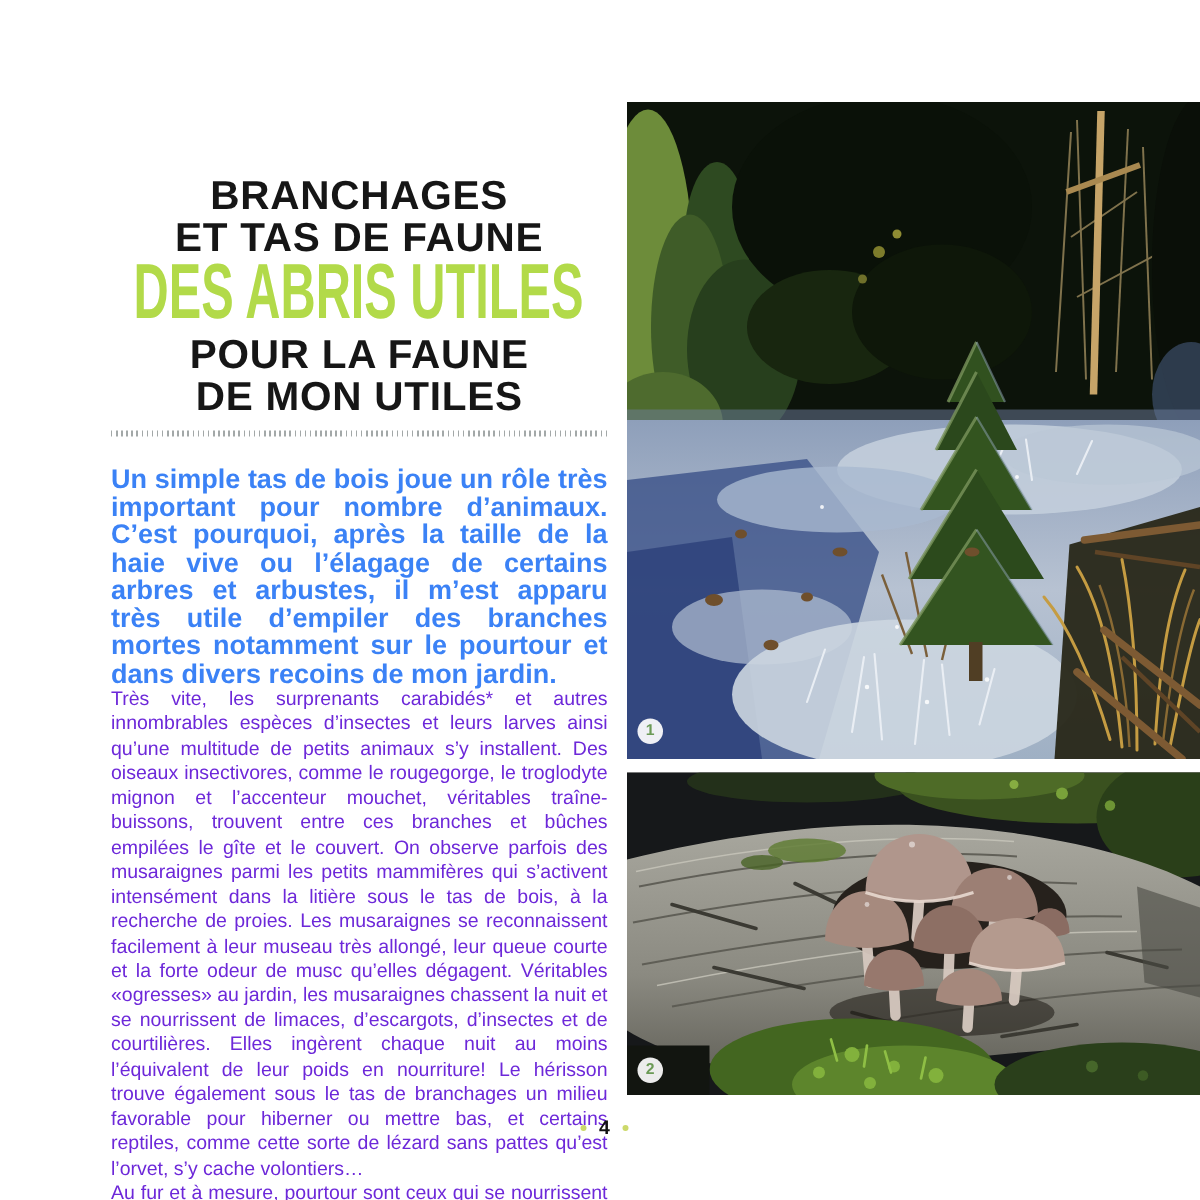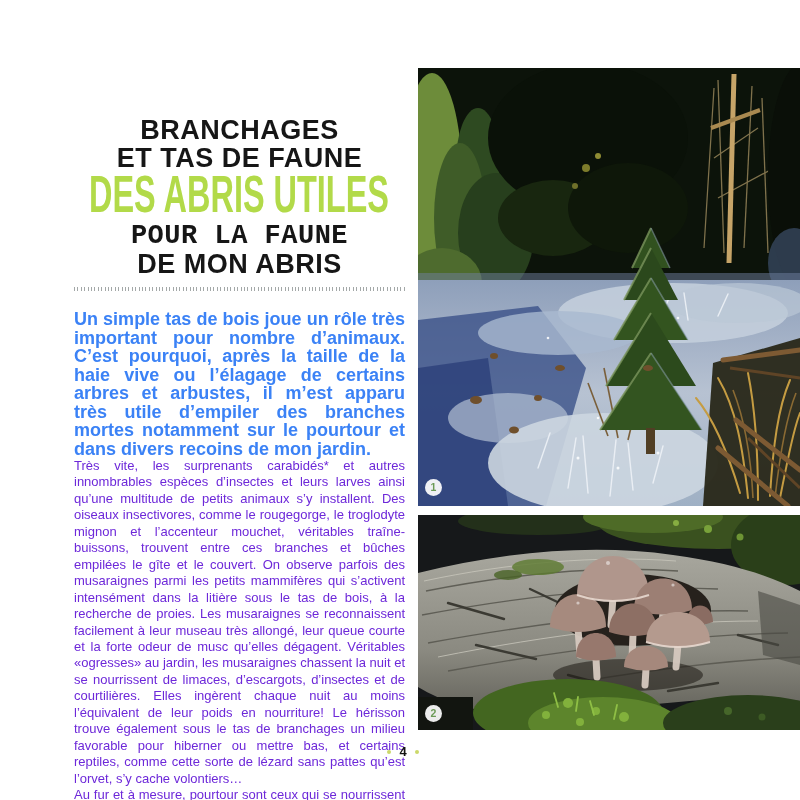--- a/index.html
+++ b/index.html
@@ -8,21 +8,21 @@
     font-family:"Liberation Sans",sans-serif;overflow:hidden;
   }
   .left-col{position:absolute;left:74px;top:74px;width:331px;margin-top:42px;}
   .title-block{text-align:center;color:#161616;}
   .t-black{
     font-size:27px;font-weight:bold;line-height:28px;letter-spacing:.5px;
     color:#161616;white-space:nowrap;
   }
   .t-green-wrap{height:44px;margin:1px 0 3px 0;text-align:center;}
   .t-green-wrap svg{display:block;margin:0 auto;}
-  .gap-above{margin-top:5px;font-family:Liberation Mono, monospace;}
+  .gap-above{margin-top:5px;}
   .dotted-rule{
     height:4px;margin-top:9px;
     background:repeating-linear-gradient(90deg,#a3a8a8 0 1px,transparent 1px 3.4px);
   }
   .intro{
     margin:19px 0 0 0;font-size:18px;line-height:18.5px;font-weight:bold;
     color:#3b82f6;text-align:justify;
   }
   .body-para{
     margin:0;font-size:13px;line-height:16.45px;color:#6d28d9;
@@ -53,21 +53,21 @@
 <div class="left-col">
   <header class="title-block">
     <div class="t-black">BRANCHAGES</div>
     <div class="t-black">ET TAS DE FAUNE</div>
     <div class="t-green-wrap">
       <svg width="331" height="44">
         <text x="165" y="39" text-anchor="middle" textLength="300" lengthAdjust="spacingAndGlyphs" font-family="Liberation Sans, sans-serif" font-weight="bold" font-size="52" fill="#b2da49">DES ABRIS UTILES</text>
       </svg>
     </div>
     <div class="t-black gap-above">POUR LA FAUNE</div>
-    <div class="t-black">DE MON ABRIS</div>
+    <div class="t-black">DE MON UTILES</div>
   </header>
 
   <div class="dotted-rule"></div>
 
   <p class="intro">Un simple tas de bois joue un rôle très important pour nombre d’animaux. C’est pourquoi, après la taille de la haie vive ou l’élagage de certains arbres et arbustes, il m’est apparu très utile d’empiler des branches mortes notamment sur le pourtour et dans divers recoins de mon jardin.</p>
 
   <p class="body-para">Très vite, les surprenants carabidés* et autres innombrables espèces d’insectes et leurs larves ainsi qu’une multitude de petits animaux s’y installent. Des oiseaux insectivores, comme le rougegorge, le troglodyte mignon et l’accenteur mouchet, véritables traîne-buissons, trouvent entre ces branches et bûches empilées le gîte et le couvert. On observe parfois des musaraignes parmi les petits mammifères qui s’activent intensément dans la litière sous le tas de bois, à la recherche de proies. Les musaraignes se reconnaissent facilement à leur museau très allongé, leur queue courte et la forte odeur de musc qu’elles dégagent. Véritables «ogresses» au jardin, les musaraignes chassent la nuit et se nourrissent de limaces, d’escargots, d’insectes et de courtilières. Elles ingèrent chaque nuit au moins l’équivalent de leur poids en nourriture! Le hérisson trouve également sous le tas de branchages un milieu favorable pour hiberner ou mettre bas, et certains reptiles, comme cette sorte de lézard sans pattes qu’est l’orvet, s’y cache volontiers…</p>
   <p class="body-para">Au fur et à mesure, pourtour sont ceux qui se nourrissent de bois en décomposition, tels certains insectes et myria-</p>
 </div>
 

